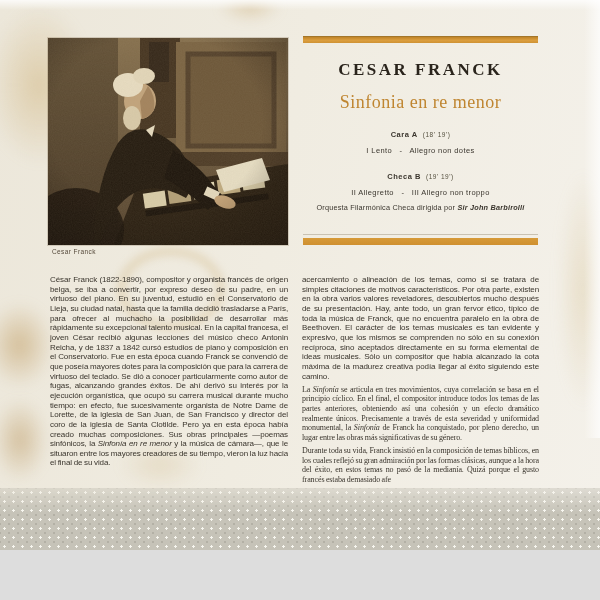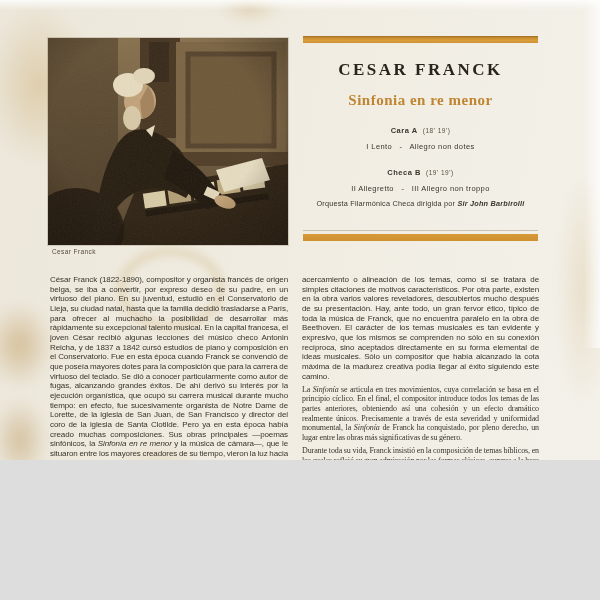--- a/index.html
+++ b/index.html
@@ -1,17 +1,17 @@
 <!DOCTYPE html>
 <html><head>
 <meta charset="utf-8">
 <style>
   html,body{margin:0;padding:0;background:#ddd;}
   #cover{
-    position:relative;width:600px;height:460px;overflow:hidden;
+    position:relative;width:600px;height:550px;overflow:hidden;
     background:linear-gradient(100deg,#ece7da 0%,#f0ece1 45%,#f4f1ea 100%);
     font-family:"Liberation Sans",sans-serif;color:#39342c;
   }
   
   .edge-top{position:absolute;left:0;top:0;right:0;height:10px;
     background:linear-gradient(to bottom,rgba(255,255,255,.8),rgba(255,255,255,0));z-index:1;}
   .edge-right{position:absolute;top:0;bottom:112px;right:0;width:16px;
     background:linear-gradient(to left,rgba(255,255,255,.7),rgba(255,255,255,0));z-index:1;}
   
   .stain{position:absolute;pointer-events:none;z-index:1;filter:blur(6px);}
@@ -38,22 +38,22 @@
   
   #header{position:absolute;left:303px;top:36px;width:235px;z-index:2;text-align:center;}
   .gold-bar{height:6px;background:linear-gradient(to bottom,#c08428,#db9e3e 55%,#cf9234);
     border-top:1px solid #a3762a;}
   .rule-thin{height:1px;background:#c9c2b2;}
   .bar-bottom-wrap{margin-top:22px;}
   .bar-bottom-wrap .gold-bar{margin-top:3px;height:7px;border-top:none;
     background:linear-gradient(to bottom,#d79a38,#cf9030);}
   #artist{margin-top:17px;font-family:"Liberation Serif",serif;font-weight:bold;
     font-size:17px;letter-spacing:2.5px;color:#2a241c;}
-  #work-title{margin-top:12px;font-family:"Liberation Serif",serif;font-weight:bold;
-    font-size:15px;letter-spacing:.5px;color:#bf8530;}
+  #work-title{margin-top:12px;font-family:"Liberation Serif",serif;font-weight:normal;
+    font-size:18px;letter-spacing:.5px;color:#bf8530;}
   .side-line{margin-top:17px;font-size:7.5px;letter-spacing:.5px;color:#3b362e;white-space:pre;}
   .side-line .side-label{font-weight:bold;}
   .side-line .side-time{font-size:6.5px;color:#55503f;}
   .movements{margin-top:7px;font-size:7.5px;letter-spacing:.4px;color:#3b362e;white-space:pre;}
   #credit{margin-top:6px;font-size:7.3px;letter-spacing:.2px;color:#3b362e;}
   #credit .conductor{font-weight:bold;font-style:italic;}
   
   .col{position:absolute;top:275px;width:238px;height:232px;z-index:2;
     font-size:8px;line-height:9.65px;text-align:justify;
     letter-spacing:-.1px;word-spacing:-.4px;color:#39342c;overflow:hidden;}

